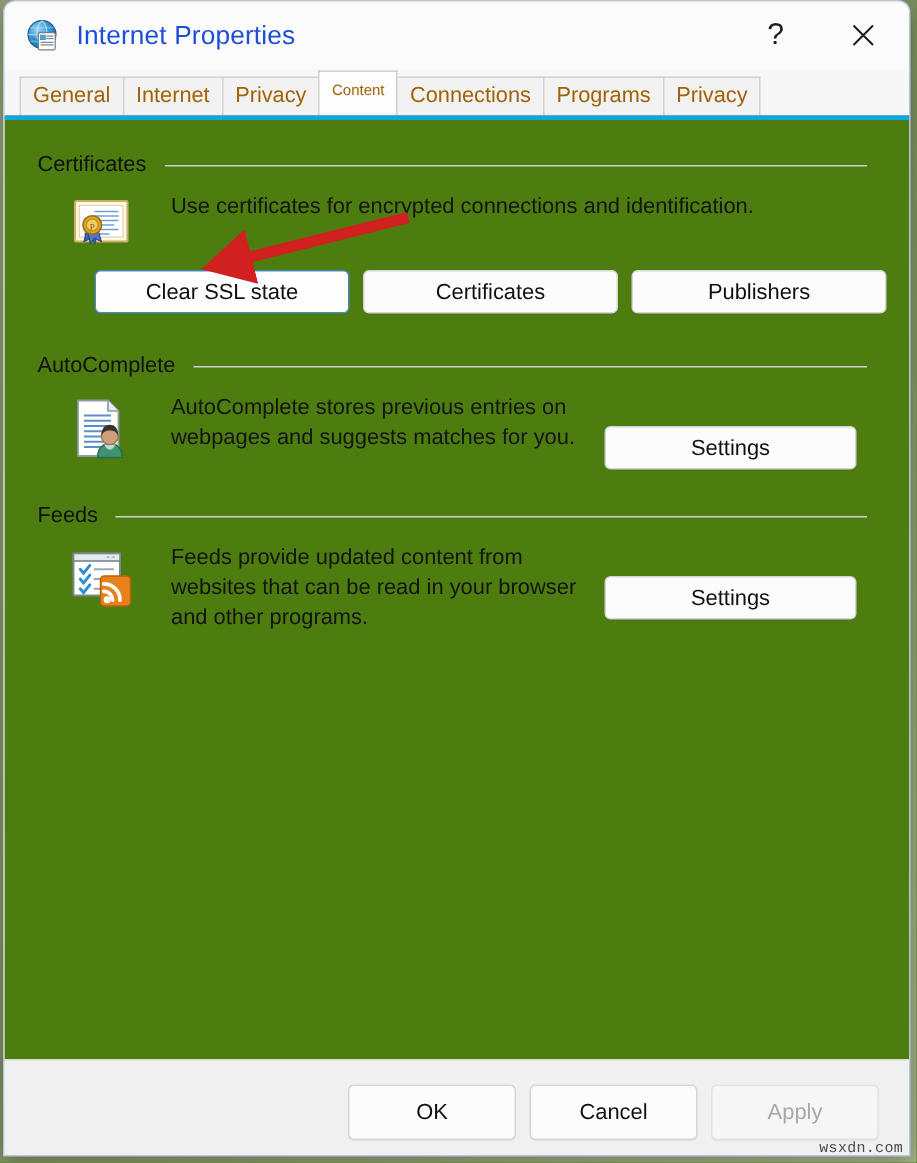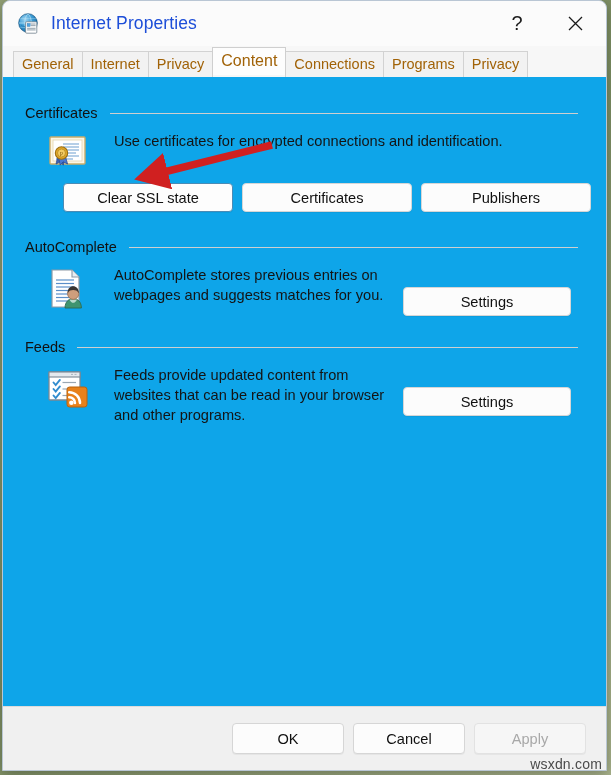--- a/index.html
+++ b/index.html
@@ -99,32 +99,32 @@
     white-space: nowrap;
     cursor: default;
     line-height: 17px;
   }
   .tab.active {
     background: #fdfdfd;
     border-color: #cfcfcf;
     top: -2px;
     padding-bottom: 6px;
     z-index: 3;
-    font-size: 16px;
+    font-size: 10px;
   }
 
   
   #tabpage {
     position: absolute;
     left: 0;
     right: 0;
     top: 76px;
     bottom: 63px;
-    background: #0ea5e9;
-    border-top: 6px solid #0ea5e9;
+    background: #4d7c0f;
+    border-top: 3px solid #0ea5e9;
   }
 
   .group {
     position: absolute;
     left: 0;
     right: 0;
   }
   .group-head {
     display: flex;
     align-items: center;
@@ -217,41 +217,41 @@
     background: #f0f0f0;
     border-top: 1px solid #dcdcdc;
   }
   #footer-buttons {
     position: absolute;
     right: 20px;
     top: 16px;
     display: flex;
     gap: 9px;
   }
-  #footer-buttons .btn { width: 112px; height: 31px; }
+  #footer-buttons .btn { width: 112px; height: 37px; }
 
   
   #arrow-annotation {
     position: absolute;
     left: 130px;
     top: 138px;
     width: 160px;
     height: 52px;
     pointer-events: none;
     z-index: 40;
   }
 
   
   #watermark {
     position: absolute;
     right: 9px;
     bottom: 3px;
-    font-size: 14px;
+    font-size: 10px;
     color: #4a4a4a;
-    font-family: Liberation Sans, sans-serif;
+    font-family: Liberation Mono, monospace;
     z-index: 60;
     letter-spacing: 0.2px;
   }
 </style>
 </head>
 <body>
 
 <div id="backdrop"></div>
 
 <div id="dialog">

